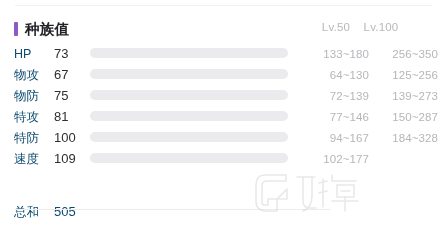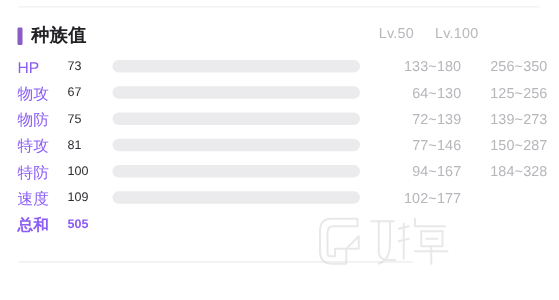--- a/index.html
+++ b/index.html
@@ -70,20 +70,21 @@
     letter-spacing: 0.3px;
     line-height: 1;
   }
 
   .col-head {
     position: absolute;
     top: 3px;
     font-size: 11.5px;
     color: #b8b8bd;
     letter-spacing: 0.2px;
+    text-align: center;
     width: 66px;
   }
   .col-head.lv50  { left: 303px; }
   .col-head.lv100 { left: 348px; }
 
   
   .rows {
     position: absolute;
     left: 0;
     top: 44px;
@@ -92,37 +93,38 @@
   .stat-row {
     position: relative;
     height: 21px;
     width: 447px;
   }
   .stat-name {
     position: absolute;
     left: 14px;
     top: 2px;
     font-size: 12.5px;
-    color: #8b5cf6;
+    color: #0c4a6e;
     line-height: 16px;
     white-space: nowrap;
   }
   .stat-value {
     position: absolute;
     left: 54px;
     top: 2px;
     width: 32px;
-    font-size: 10px;
+    font-size: 13px;
     color: #2e2e33;
     line-height: 16px;
   }
   .stat-row.total .stat-name,
   .stat-row.total .stat-value {
-    font-weight: bold;
-    color: #8b5cf6;
+    font-weight: normal;
+    color: #0c4a6e;
+    margin-top: 32px;
   }
 
   .bar-track {
     position: absolute;
     left: 90px;
     top: 4px;
     width: 198px;
     height: 10px;
     border-radius: 5px;
     background: #ebebed;

